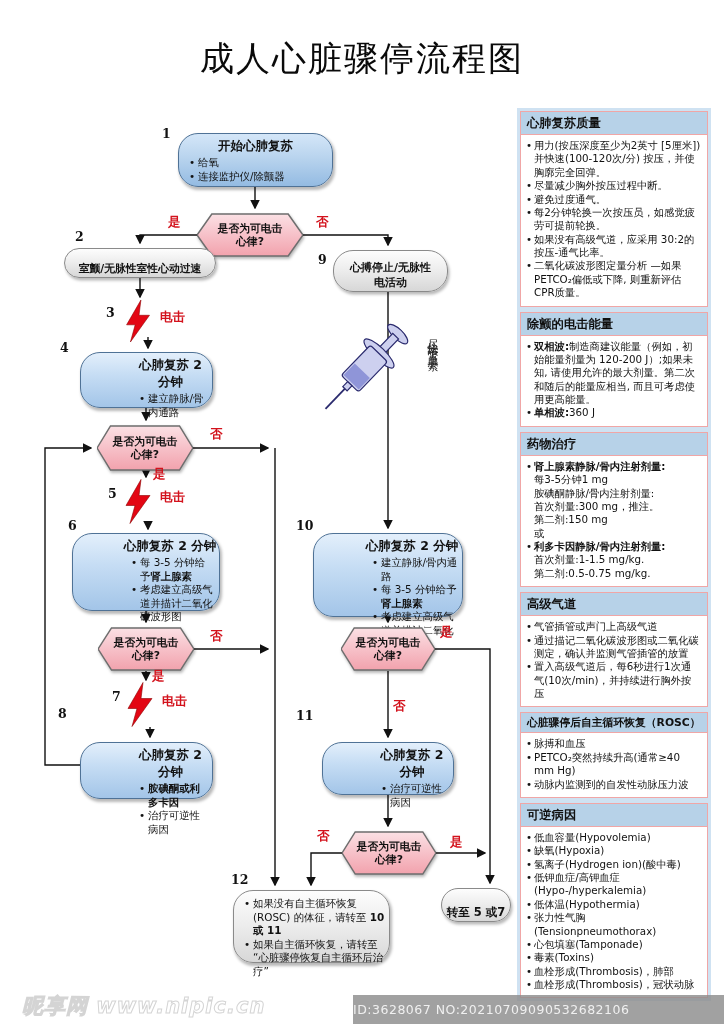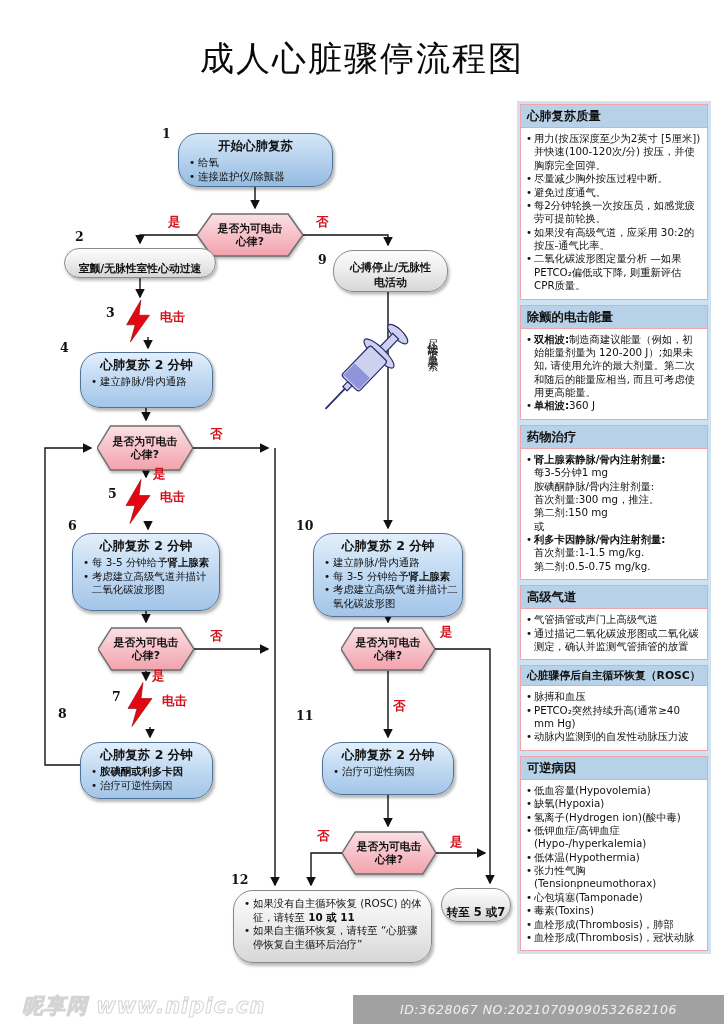--- a/index.html
+++ b/index.html
@@ -4,21 +4,21 @@
 <style>
   html,body{margin:0;padding:0;background:#888;}
   #canvas{position:relative;width:724px;height:1024px;background:#ffffff;overflow:hidden;
           font-family:"DejaVu Sans","Liberation Sans",sans-serif;color:#111;}
   #page-title{position:absolute;left:0;top:36px;width:724px;text-align:center;
     font-family:"DejaVu Serif","Liberation Serif",serif;font-size:34px;font-weight:500;letter-spacing:2px;color:#0a0a0a;}
   
   #wires{position:absolute;left:0;top:0;z-index:1;}
   
   .fbox{position:absolute;z-index:2;border-radius:20px;box-shadow:1.5px 2.5px 3px rgba(0,0,0,.28);box-sizing:border-box;}
-  .fbox.blue{background:linear-gradient(180deg,#e3effb 0%,#c6ddf4 40%,#a3c5e8 100%);border:1.4px solid #4f7296;}
+  .fbox.blue{background:linear-gradient(180deg,#e3effb 0%,#c6ddf4 40%,#a3c5e8 100%);border:1.4px solid #4f7296;padding-left:48px;}
   .fbox.blue1{background:linear-gradient(180deg,#d4e6f8 0%,#b9d4ee 45%,#94bbe2 100%);border:1.4px solid #4f7296;}
   .fbox.gray{background:linear-gradient(180deg,#fdfdfd 0%,#ececec 50%,#d7d7d7 100%);border:1.3px solid #8a8a8a;}
   .fbox-title{text-align:center;font-weight:bold;font-size:12.5px;padding:4px 2px 1px;}
   .fb-items{padding:0 4px 2px 8px;}
   .fb-li{font-size:10.4px;line-height:1.3;position:relative;padding-left:11px;}
   .fb-li::before{content:"•";position:absolute;left:2px;top:0;}
   .cline{font-weight:bold;font-size:11px;text-align:center;line-height:1.35;}
   .fbox.ctr{display:flex;flex-direction:column;align-items:center;justify-content:flex-end;}
   
   .hex{position:absolute;z-index:2;}
@@ -27,34 +27,34 @@
     font-size:10.8px;font-weight:bold;line-height:1.25;z-index:2;}
   
   .num{position:absolute;z-index:2;font-family:"DejaVu Serif","Liberation Serif",serif;font-weight:bold;font-size:12.5px;}
   .rlbl{position:absolute;z-index:2;color:#d3121c;font-weight:bold;font-size:12.5px;}
   .bolt{position:absolute;z-index:2;}
   
   #syringe{position:absolute;left:340px;top:314px;z-index:3;transform:rotate(44deg);}
   #epi-note{position:absolute;left:424px;top:330px;height:130px;z-index:2;
     writing-mode:vertical-rl;text-orientation:upright;font-size:11px;letter-spacing:3px;color:#222;}
   
-  #sidebar{position:absolute;left:517px;top:101px;width:194px;background:#cfe2f2;padding:3px;box-sizing:border-box;z-index:2;}
+  #sidebar{position:absolute;left:517px;top:108px;width:194px;background:#cfe2f2;padding:3px;box-sizing:border-box;z-index:2;}
   .sec{border:1px solid #f0a6a6;background:#fff;margin-bottom:5px;}
   .sec:last-child{margin-bottom:0;}
   .sec-h{background:#b7d2e8;font-weight:bold;font-size:12.3px;padding:3px 6px 2px;border-bottom:1px solid #f0a6a6;white-space:nowrap;overflow:hidden;}
   .sec-h.small{font-size:10.8px;}
   .sec-b{padding:4px 6px 6px 5px;}
   .li{font-size:10.3px;line-height:1.3;position:relative;padding-left:8px;color:#111;}
   .li::before{content:"•";position:absolute;left:0;top:0;}
   .li.nob::before{content:"";}
   
   #wm-left{position:absolute;left:22px;top:992px;z-index:4;font-weight:bold;font-style:italic;font-size:21px;
     color:rgba(255,255,255,.15);-webkit-text-stroke:1px #d4d4d4;letter-spacing:1px;}
   #id-bar{position:absolute;left:353px;top:995px;width:371px;height:29px;background:rgba(140,140,140,.82);z-index:4;
-    display:flex;align-items:center;justify-content:center;font-style:italic;}
+    display:flex;align-items:center;}
   #id-bar span{color:#f0f0f0;font-size:12.5px;letter-spacing:.5px;}
 </style>
 </head>
 <body>
 
 <div id="canvas">
 
   <div id="page-title">成人心脏骤停流程图</div>
 
   <svg id="wires" width="724" height="1024" viewBox="0 0 724 1024">
@@ -236,21 +236,21 @@
         <polygon points="0,22 14,1 86,1 100,22 86,43 14,43" fill="url(#gPink)" stroke="#6e6e6e" stroke-width="1.4"></polygon>
       </svg>
     <div class="hex-text">
         <div>是否为可电击</div>
         <div>心律?</div>
       </div>
   </div>
   <div class="rlbl" style="left:317px;top:828px">否</div>
   <div class="rlbl" style="left:450px;top:834px">是</div>
 
-  <div class="fbox gray" style="left:233px;top:890px;width:199px;height:73px;padding-top:6px">
+  <div class="fbox gray" style="left:233px;top:890px;width:157px;height:73px;padding-top:6px">
     <div class="fb-items">
 
     <div class="fb-li"><span>如果没有自主循环恢复 (ROSC) 的体征，请转至 </span><b>10 或 11</b><span></span></div>
         <div class="fb-li"><span>如果自主循环恢复，请转至 “心脏骤停恢复自主循环后治疗”</span><b></b><span></span></div>
       </div>
   </div>
 
   <div class="fbox gray ctr" style="left:441px;top:888px;width:70px;height:34px">
     <div class="cline" style="font-size:11.5px">转至 5 或7</div>
   </div>
@@ -303,20 +303,21 @@
           <div class="li nob"><span>首次剂量:1-1.5 mg/kg.</span><b></b><span></span></div>
           <div class="li nob"><span>第二剂:0.5-0.75 mg/kg.</span><b></b><span></span></div>
         </div>
     </div>
     <div class="sec">
       <div class="sec-h">高级气道</div>
       <div class="sec-b">
 
       <div class="li"><span>气管插管或声门上高级气道</span><b></b><span></span></div>
           <div class="li"><span>通过描记二氧化碳波形图或二氧化碳测定，确认并监测气管插管的放置</span><b></b><span></span></div>
+          <div class="li"><span>置入高级气道后，每6秒进行1次通气(10次/min)，并持续进行胸外按压</span><b></b><span></span></div>
         </div>
     </div>
     <div class="sec">
       <div class="sec-h small">心脏骤停后自主循环恢复（ROSC）</div>
       <div class="sec-b">
 
       <div class="li"><span>脉搏和血压</span><b></b><span></span></div>
           <div class="li"><span>PETCO₂突然持续升高(通常≥40 mm Hg)</span><b></b><span></span></div>
           <div class="li"><span>动脉内监测到的自发性动脉压力波</span><b></b><span></span></div>
         </div>

